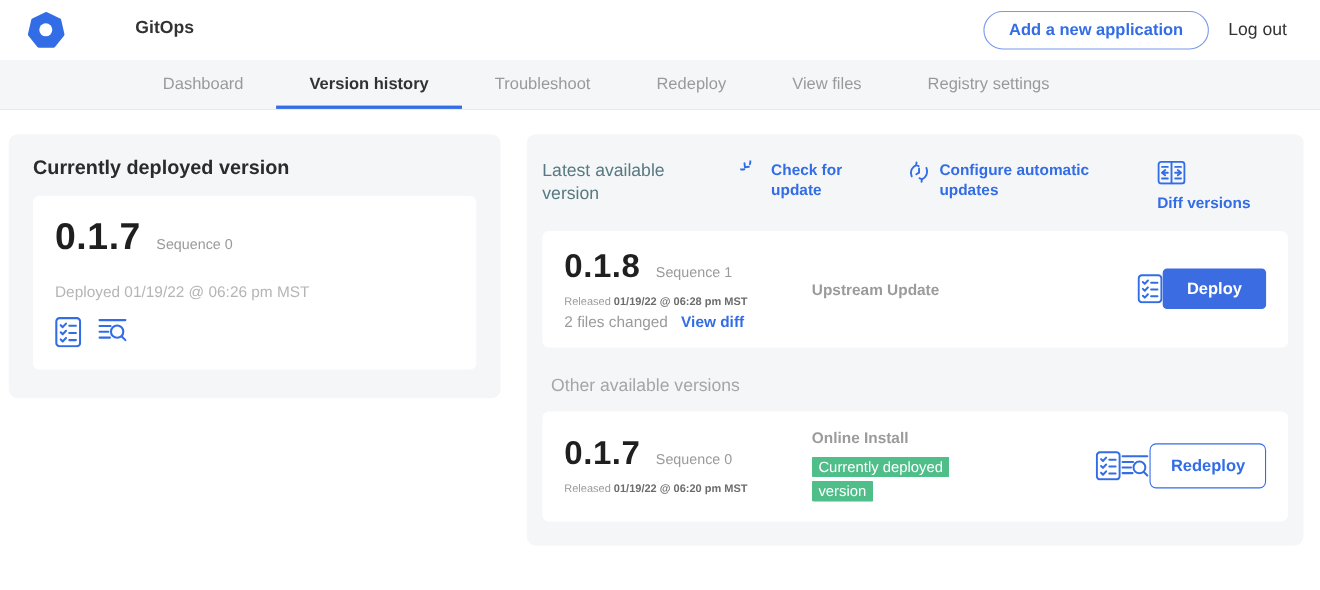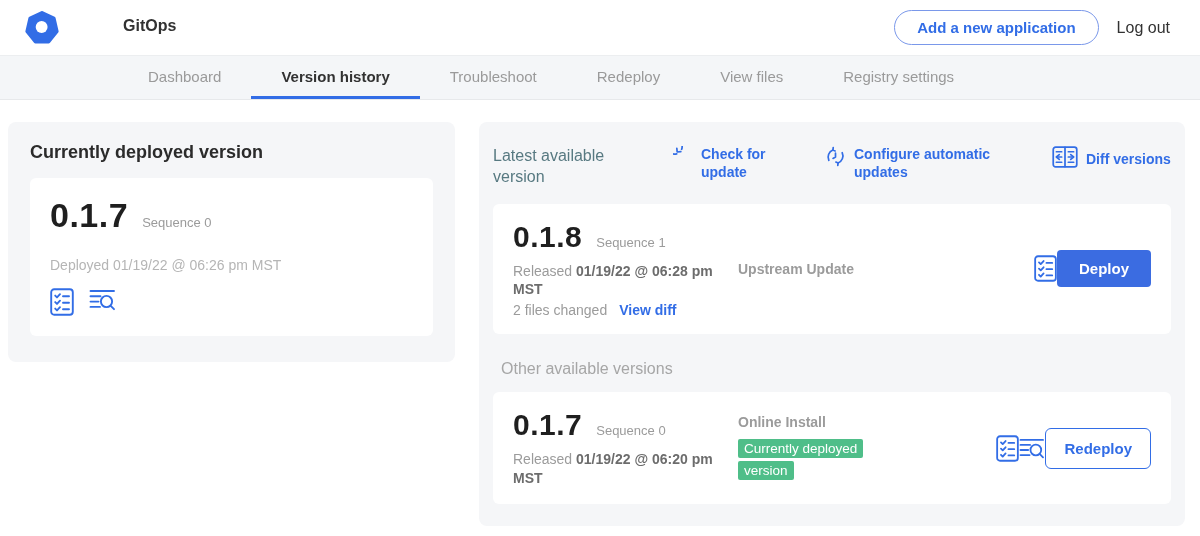--- a/index.html
+++ b/index.html
@@ -38,26 +38,26 @@
   .icon-btn { color:#326DE6; cursor:pointer; display:inline-flex; }
 
   
   .panel { flex:1; padding:16px 14px 22px; }
   .panel-head { display:flex; align-items:flex-start; padding:8px 0 0 0; }
   .panel-title { width:128px; font-size:16px; color:#577981; line-height:1.3; margin-right:52px; }
   .action-link { display:flex; align-items:flex-start; gap:8px; color:#326DE6; font-size:14px; font-weight:600; cursor:pointer; line-height:1.25; }
   .action-link + .action-link { margin-left:58px; }
   .action-link .lbl-wrap2 { width:66px; }
   .action-link .lbl-wrap3 { width:140px; }
-  .diff-link { margin-left:auto; align-items:flex-end; }
+  .diff-link { margin-left:auto; align-items:flex-start;flex-direction:column; }
 
   .release-card { margin-top:16px; padding:16px 20px; display:flex; align-items:center; }
   .rc-left { flex:0 0 225px; }
   .rc-ver { font-size:30px; font-weight:700; color:#1f1f1f; letter-spacing:.5px;text-align:center; }
-  .released { margin-top:8px; font-size:14px; color:#9b9b9b; max-width:212px; line-height:1.35; }
+  .released { margin-top:8px; font-size:10px; color:#9b9b9b; max-width:212px; line-height:1.35; }
   .released b { color:#6c6c6c; font-weight:700; }
   .files-row { margin-top:3px; font-size:14px; color:#9b9b9b; display:flex; gap:12px; align-items:center; }
   .link { color:#326DE6; font-weight:600; cursor:pointer; }
   .rc-mid { flex:1; font-size:14px; font-weight:600; color:#9b9b9b; }
   .rc-right { display:flex; align-items:center; }
   .btn-primary { background:#3B6CE1; color:#fff; border:none; border-radius:4px; padding:10px 22px; font-size:15px; font-weight:700; cursor:pointer; font-family:inherit; }
   .btn-outline { background:#fff; color:#326DE6; border:1px solid #326DE6; border-radius:6px; padding:11px 18px; font-size:15px; font-weight:700; cursor:pointer; font-family:inherit; }
 
   .other-title { margin:26px 0 0 8px; font-size:16px; color:#a6a6a6; }
   .badge-wrap { max-width:140px; margin-top:8px; line-height:1.55; }

